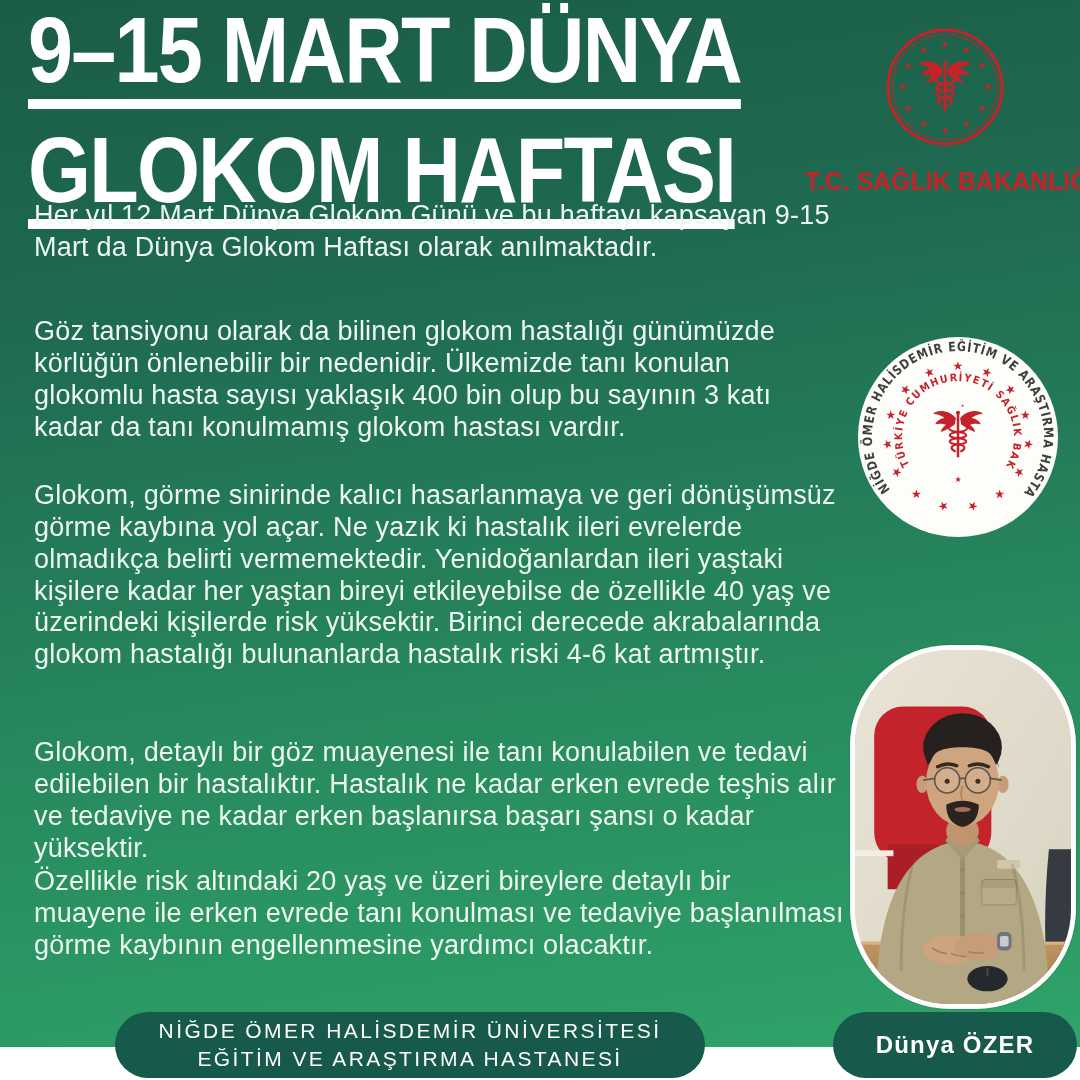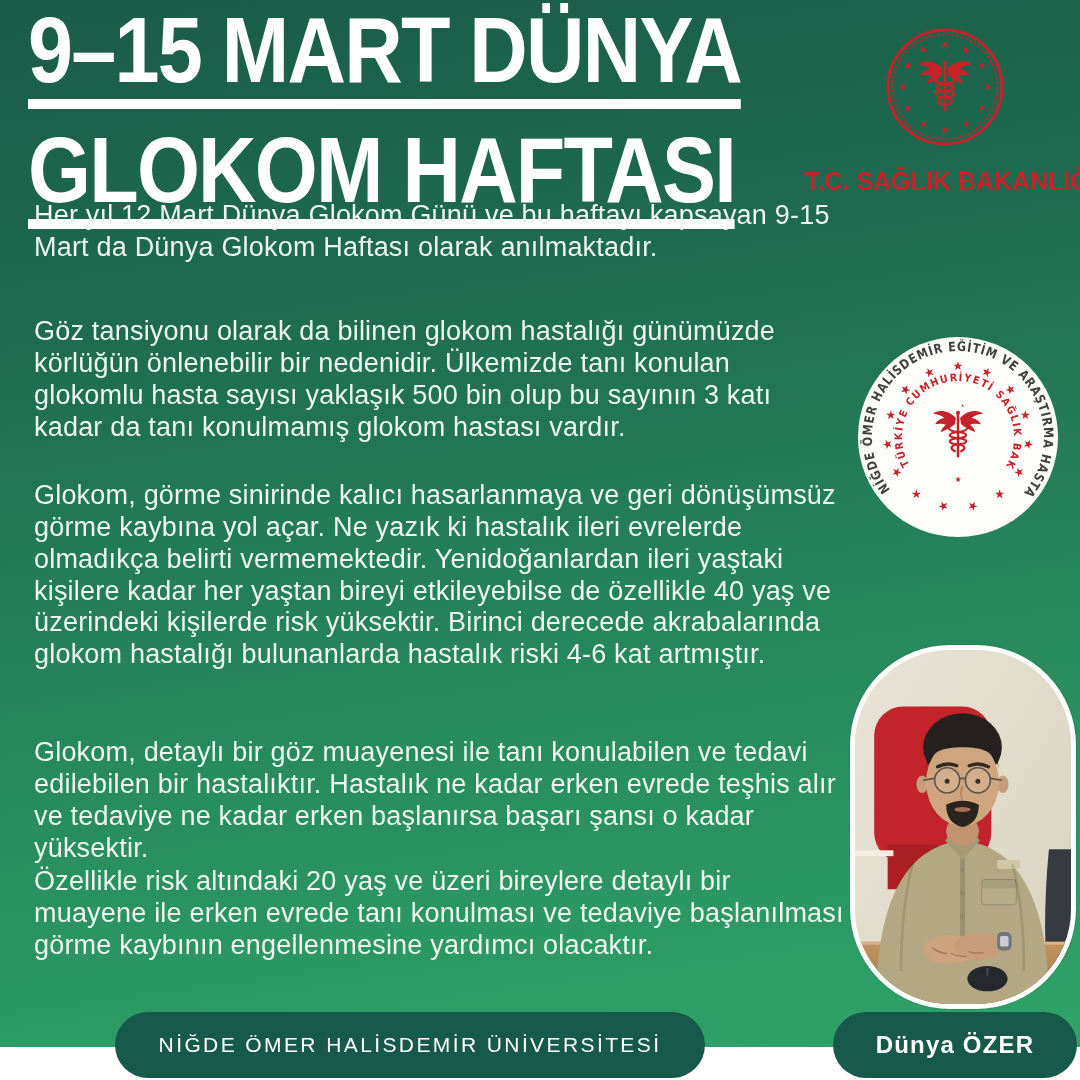--- a/index.html
+++ b/index.html
@@ -69,21 +69,21 @@
 
   <div class="whitestrip"></div>
 
   <header class="title">
     <span class="tline">9–15 MART DÜNYA</span>
     <span class="tline">GLOKOM HAFTASI</span>
   </header>
 
   <main class="bodycol">
     <p class="para p1">Her yıl 12 Mart Dünya Glokom Günü ve bu haftayı kapsayan 9-15 Mart da Dünya Glokom Haftası olarak anılmaktadır.</p>
-    <p class="para p2">Göz tansiyonu olarak da bilinen glokom hastalığı günümüzde körlüğün önlenebilir bir nedenidir. Ülkemizde tanı konulan glokomlu hasta sayısı yaklaşık 500 bin olup bu sayının 3 katı kadar da tanı konulmamış glokom hastası vardır.</p>
+    <p class="para p2">Göz tansiyonu olarak da bilinen glokom hastalığı günümüzde körlüğün önlenebilir bir nedenidir. Ülkemizde tanı konulan glokomlu hasta sayısı yaklaşık 400 bin olup bu sayının 3 katı kadar da tanı konulmamış glokom hastası vardır.</p>
     <p class="para p3">Glokom, görme sinirinde kalıcı hasarlanmaya ve geri dönüşümsüz görme kaybına yol açar. Ne yazık ki hastalık ileri evrelerde olmadıkça belirti vermemektedir. Yenidoğanlardan ileri yaştaki kişilere kadar her yaştan bireyi etkileyebilse de özellikle 40 yaş ve üzerindeki kişilerde risk yüksektir. Birinci derecede akrabalarında glokom hastalığı bulunanlarda hastalık riski 4-6 kat artmıştır.</p>
     <p class="para p4">Glokom, detaylı bir göz muayenesi ile tanı konulabilen ve tedavi edilebilen bir hastalıktır. Hastalık ne kadar erken evrede teşhis alır ve tedaviye ne kadar erken başlanırsa başarı şansı o kadar yüksektir.</p>
     <p class="para p5">Özellikle risk altındaki 20 yaş ve üzeri bireylere detaylı bir muayene ile erken evrede tanı konulması ve tedaviye başlanılması görme kaybının engellenmesine yardımcı olacaktır.</p>
   </main>
 
   <div class="ministry">
     <svg class="ministry-svg" width="130" height="130" viewBox="0 0 130 130">
       <defs>
         <symbol id="caduceus" viewBox="0 0 100 130" overflow="visible">
           <g fill="currentColor" stroke="none">
@@ -220,19 +220,20 @@
       <rect x="151" y="294" width="9" height="11" rx="2" fill="#c9cdd2"></rect>
 
       <ellipse cx="138" cy="338" rx="21" ry="13" fill="#25282c"></ellipse>
       <path d="M138 327 v8" stroke="#4a4e54" stroke-width="2"></path>
     </svg>
   </figure>
 
   <footer>
     <div class="pill pill-left">
       <span>NİĞDE ÖMER HALİSDEMİR ÜNİVERSİTESİ</span>
+      <span>EĞİTİM VE ARAŞTIRMA HASTANESİ</span>
     </div>
     <div class="pill pill-right">
       <span>Dünya ÖZER</span>
     </div>
   </footer>
 
 </div>
 
 </body></html>

